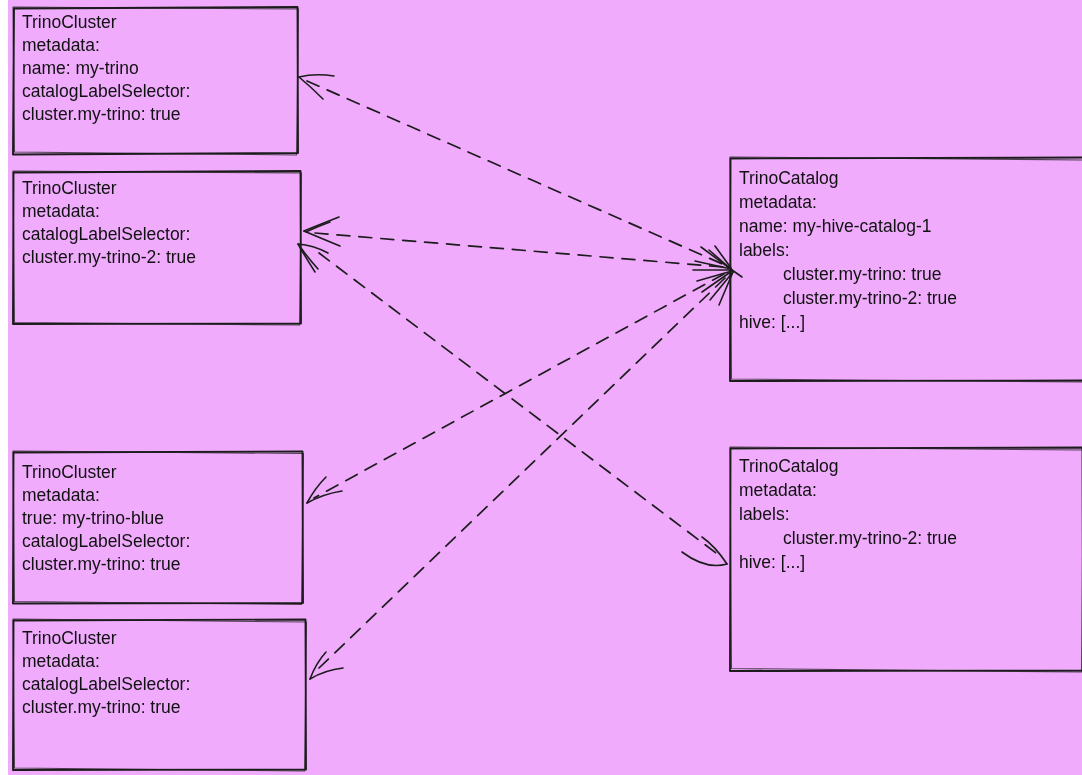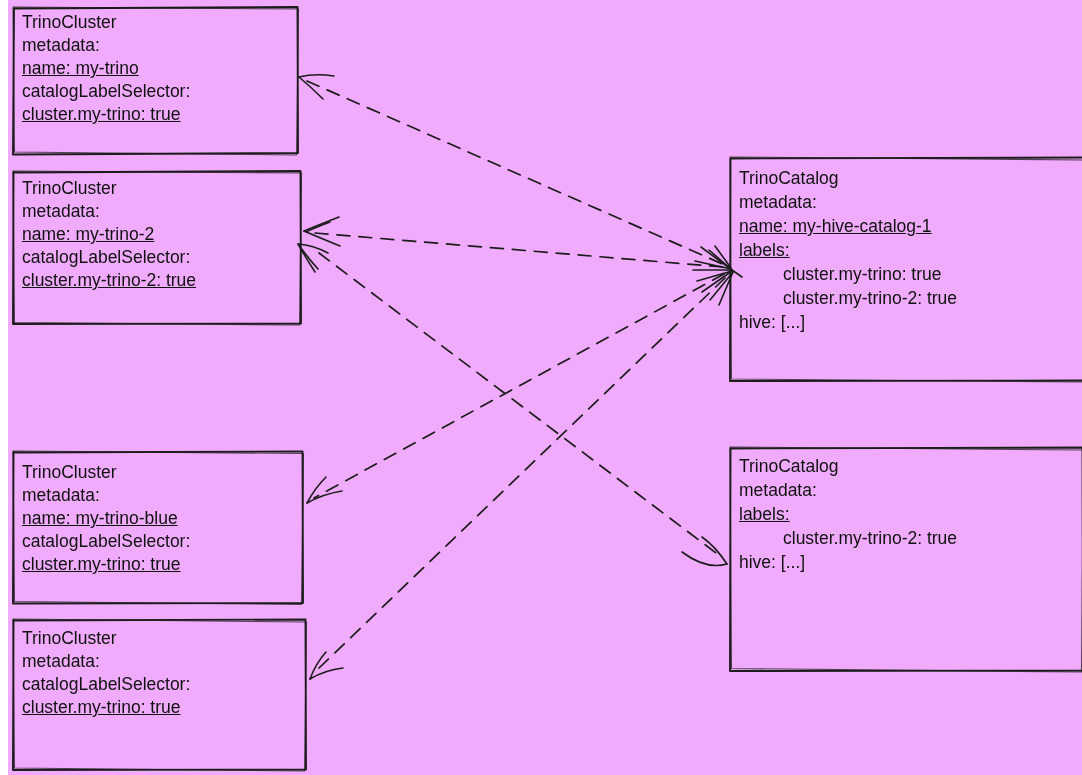--- a/index.html
+++ b/index.html
@@ -19,21 +19,21 @@
   .head{stroke-width:1.6px;}
   .box{
     position:absolute;
     color:#111;
     font-size:17.5px;
     line-height:23px;
     white-space:nowrap;
   }
   .box.catalog{line-height:24px;}
   .ln{padding-left:9px;}
-  .ln.ind1{text-decoration:underline;}
+  .ln.ind1{}
   .ln.ind2{padding-left:53px;}
 </style>
 </head>
 <body>
 
 <div class="stage">
 
   <svg class="wires" viewBox="0 0 1082 775">
 
     <g>
@@ -116,29 +116,28 @@
     <div class="ln">TrinoCluster</div>
     <div class="ln">metadata:</div>
     <div class="ln ind1">name: my-trino</div>
     <div class="ln">catalogLabelSelector:</div>
     <div class="ln ind1">cluster.my-trino: true</div>
   </div>
 
   <div class="box" style="left:5px;top:172px;width:288px;height:152px;padding-top:5px;">
     <div class="ln">TrinoCluster</div>
     <div class="ln">metadata:</div>
-    <div class="ln ind1">name: my-trino-2</div>
     <div class="ln">catalogLabelSelector:</div>
     <div class="ln ind1">cluster.my-trino-2: true</div>
   </div>
 
   <div class="box" style="left:5px;top:452px;width:290px;height:151px;padding-top:9px;">
     <div class="ln">TrinoCluster</div>
     <div class="ln">metadata:</div>
-    <div class="ln ind1">name: my-trino-blue</div>
+    <div class="ln ind1">true: my-trino-blue</div>
     <div class="ln">catalogLabelSelector:</div>
     <div class="ln ind1">cluster.my-trino: true</div>
   </div>
 
   <div class="box" style="left:5px;top:620px;width:293px;height:150px;padding-top:7px;">
     <div class="ln">TrinoCluster</div>
     <div class="ln">metadata:</div>
     <div class="ln">catalogLabelSelector:</div>
     <div class="ln ind1">cluster.my-trino: true</div>
   </div>

